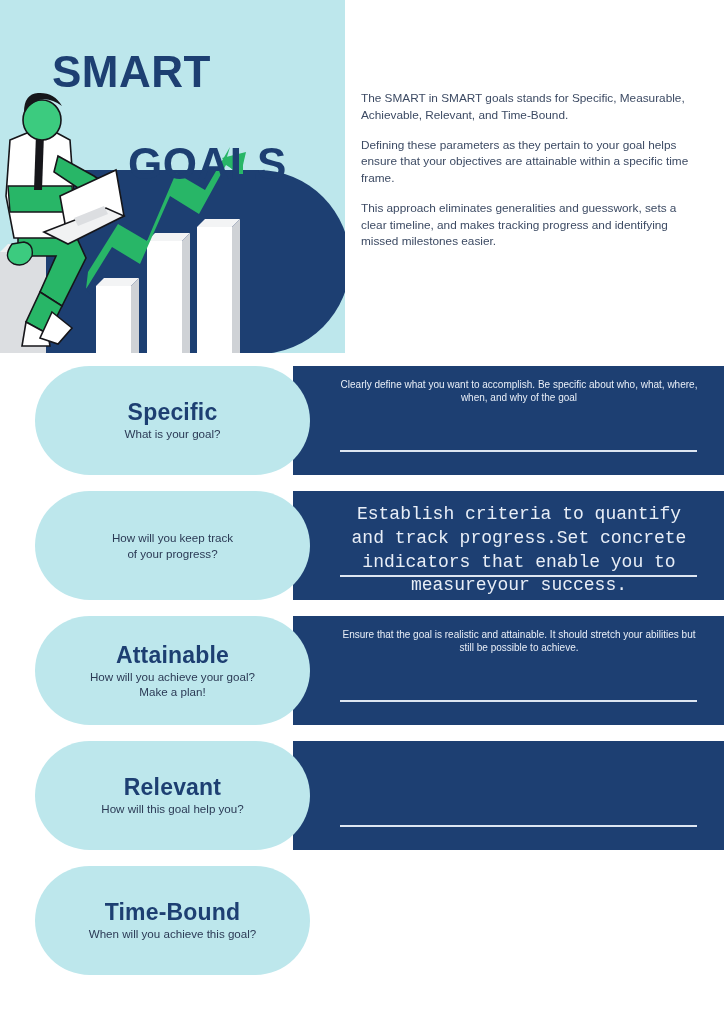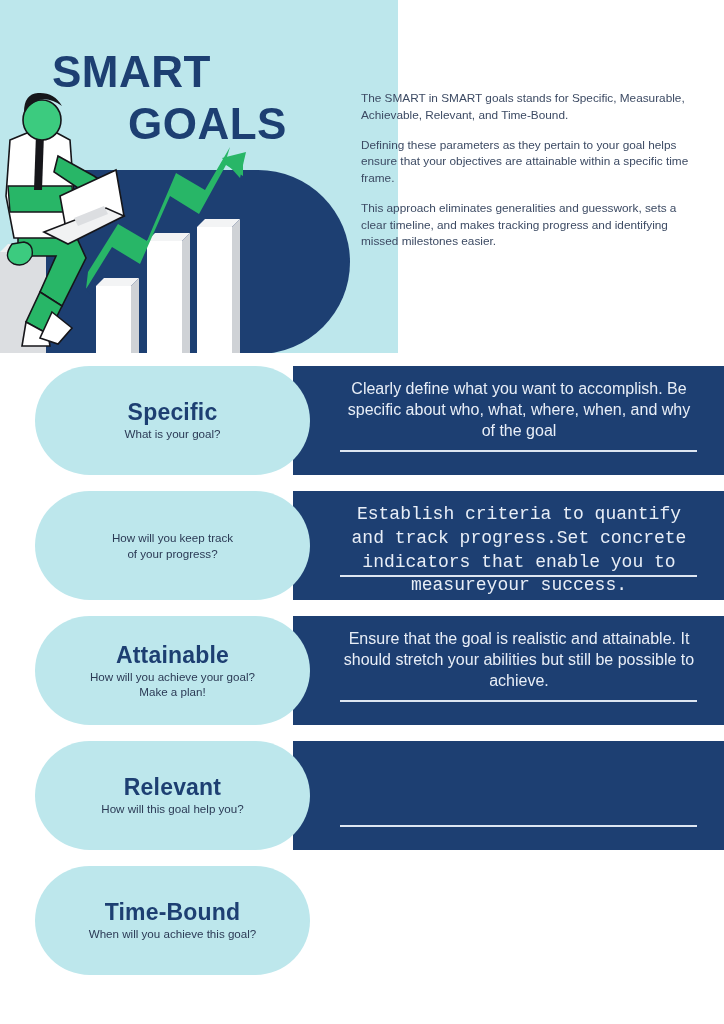--- a/index.html
+++ b/index.html
@@ -7,30 +7,30 @@
     width: 724px; height: 1024px;
     background: #ffffff;
     font-family: "Liberation Sans", sans-serif;
     overflow: hidden;
   }
   .page { position: relative; width: 724px; height: 1024px; background: #fff; }
 
   
   .header { position: absolute; left: 0; top: 0; width: 724px; height: 353px; }
   .hero-panel {
-    position: absolute; left: 0; top: 0; width: 398px; height: 353px;
+    position: absolute; left: 0; top: 0; width: 345px; height: 353px;
     background: #bde7ec; overflow: hidden;
   }
   .hero-title {
     position: absolute; left: 0; top: 46px; width: 345px;
     color: #1d3f72; font-weight: bold; font-size: 44px;
     letter-spacing: 0.5px; line-height: 1.18;
   }
   .hero-title .l1 { display: block; padding-left: 52px; }
-  .hero-title .l2 { display: block; padding-left: 128px; }
+  .hero-title .l2 { display: block; padding-left: 128px; margin-top: 40px; }
 
   .hero-art { position: absolute; left: 0; top: 0; width: 360px; height: 353px; }
 
   .intro { position: absolute; left: 361px; top: 0; width: 363px; height: 353px; }
   .intro-title {
     position: absolute; left: 0; top: 36px;
     font-size: 15.5px; font-weight: bold; color: #1d3f72;
   }
   .intro-body {
     position: absolute; left: 0; top: 90px; width: 340px;
@@ -42,21 +42,21 @@
   .rows { position: absolute; left: 0; top: 366px; width: 724px; }
   .row { position: relative; width: 724px; height: 109px; margin-bottom: 16px; }
 
   .row-panel {
     position: absolute; left: 293px; top: 0; width: 431px; height: 109px;
     background: #1d3f72;
   }
   .row-desc {
     position: absolute; left: 47px; top: 12px; width: 358px;
     text-align: center; color: #e8eef7;
-    font-size: 16px; line-height: 1.32;
+    font-size: 10px; line-height: 1.32;
   }
   .row-rule {
     position: absolute; left: 47px; top: 84px; width: 357px; height: 2px;
     background: #dde6f2;
   }
   
   .row.serif .row-desc { font-family: Liberation Mono, monospace; font-size: 18px; }
 
   .row-pill {
     position: absolute; left: 35px; top: 0; width: 275px; height: 109px;

